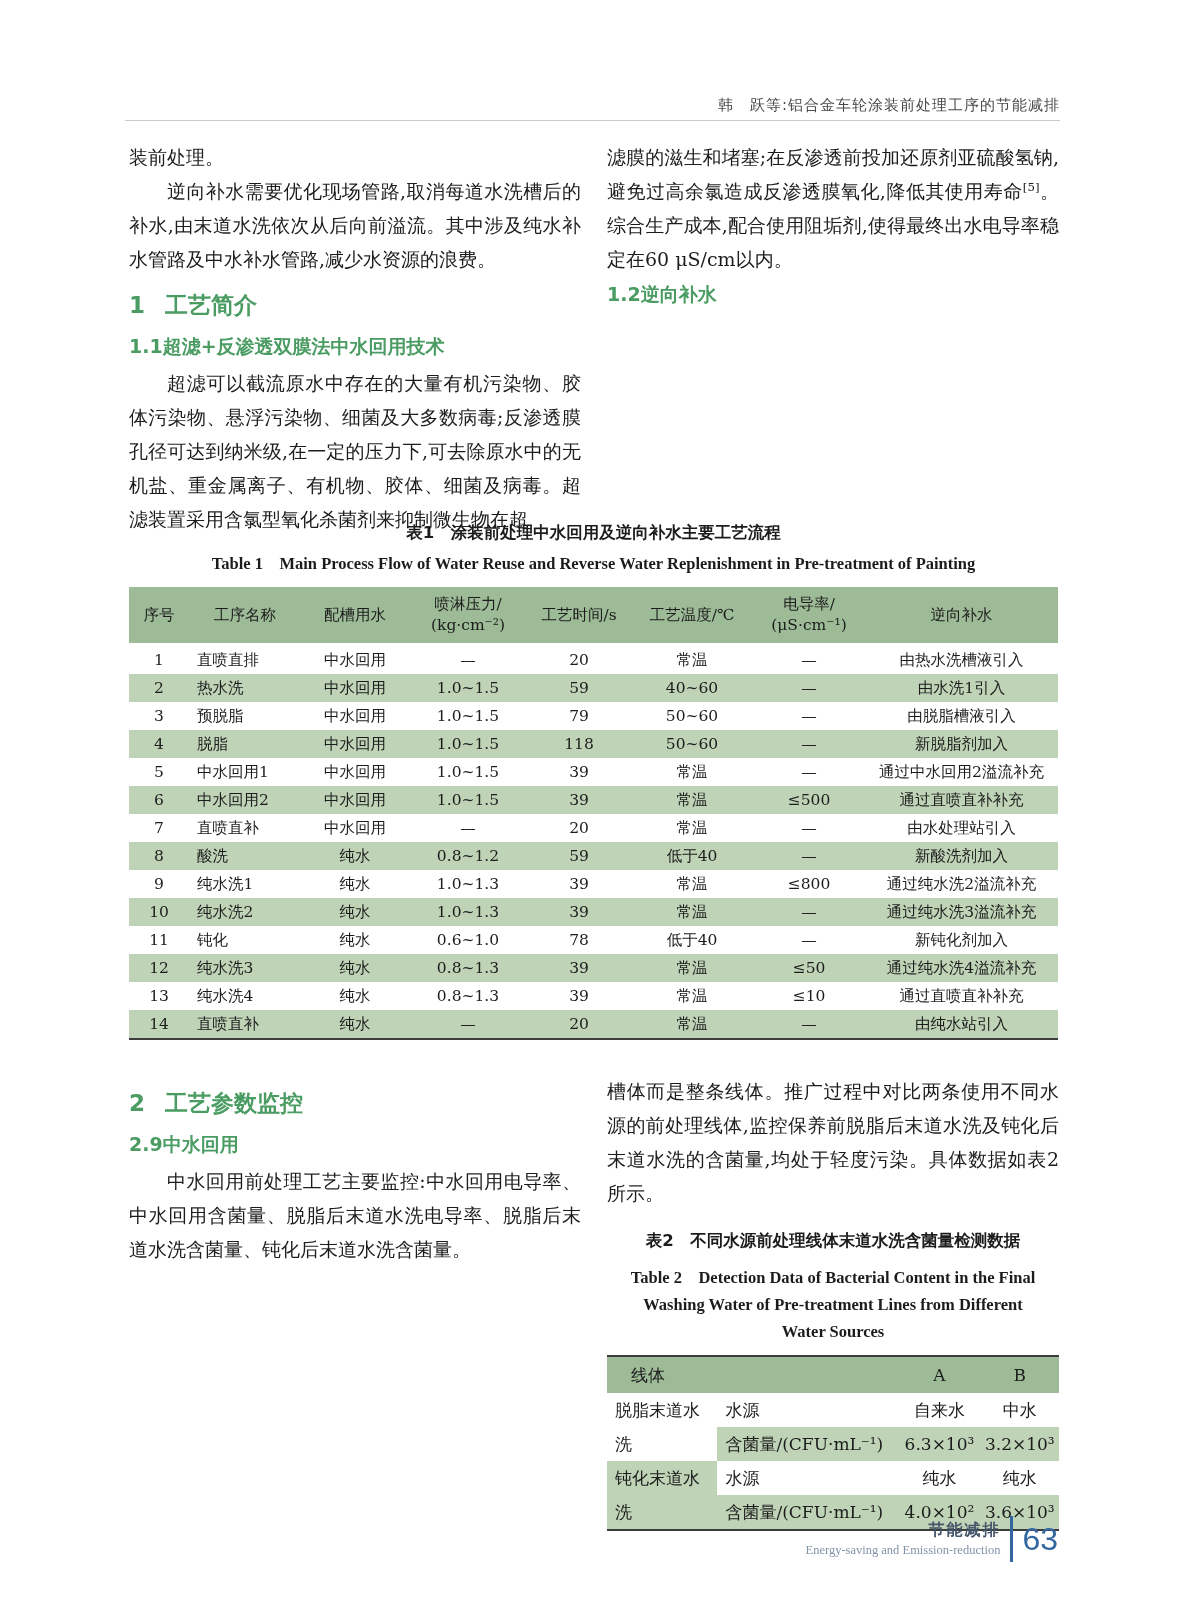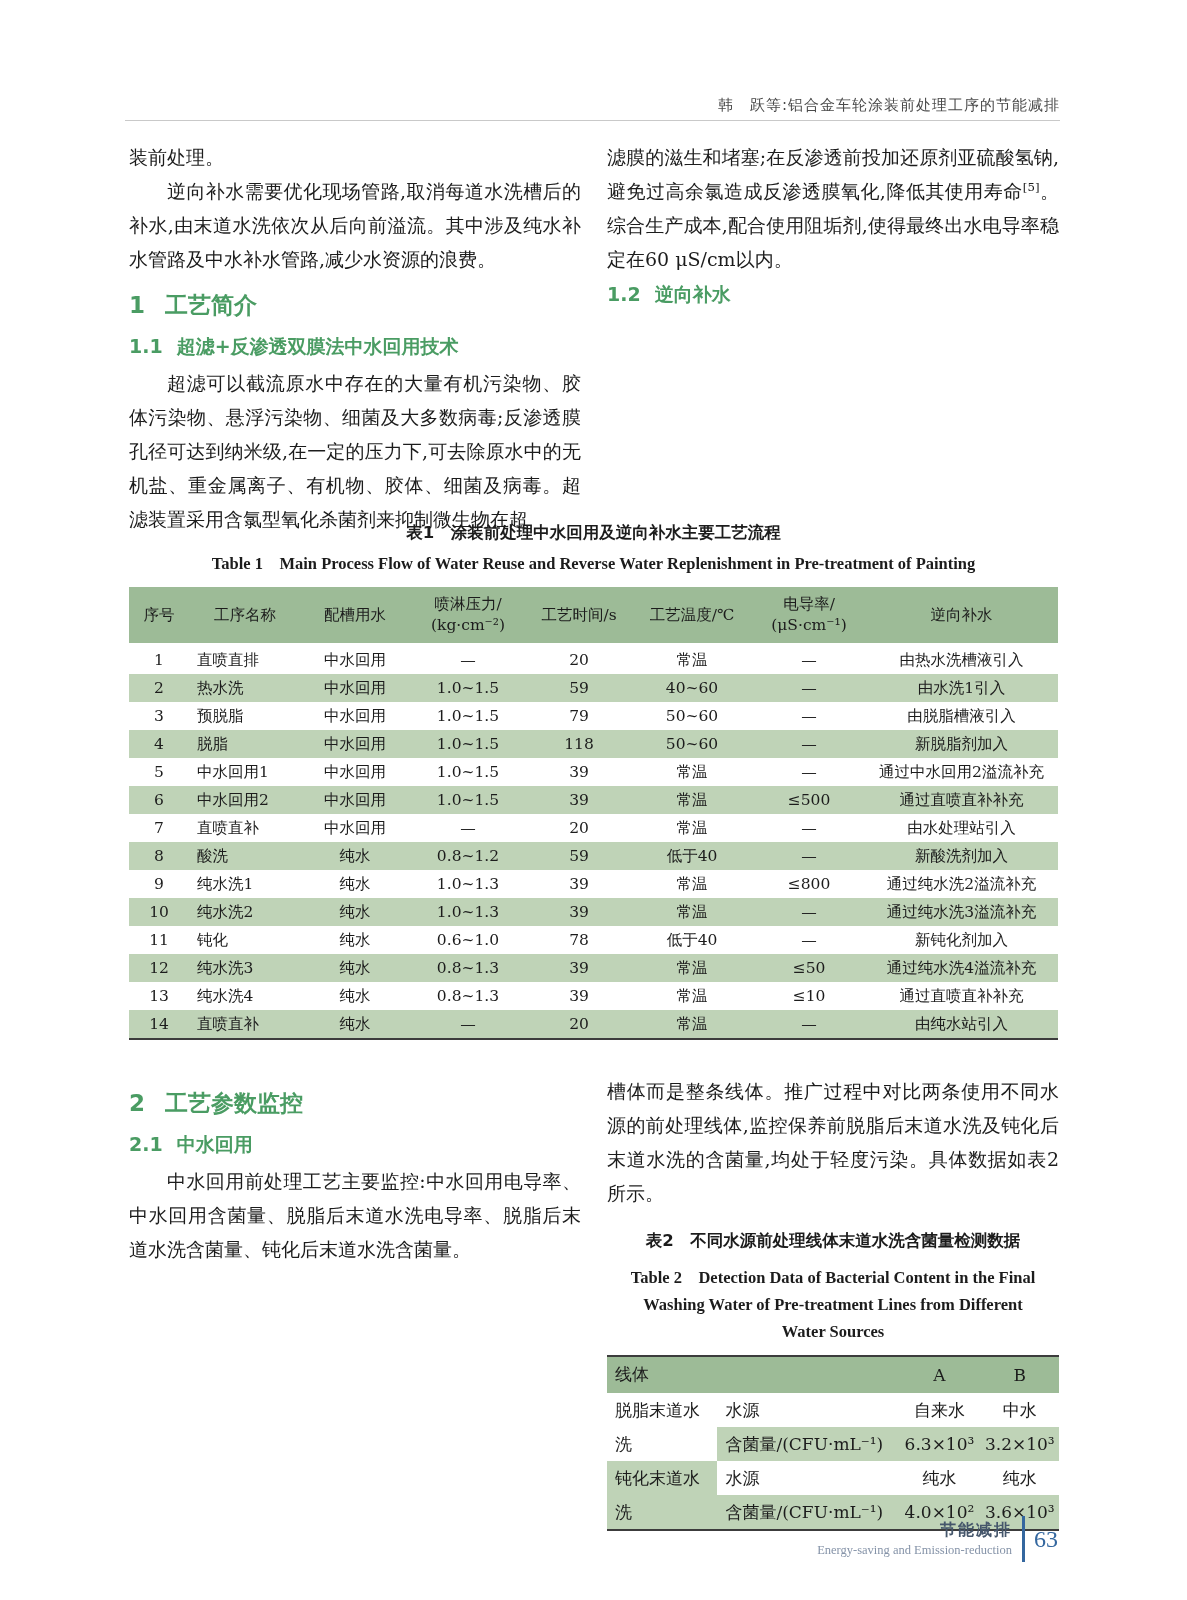--- a/index.html
+++ b/index.html
@@ -18,21 +18,21 @@
   .col-right-top{left:607px;top:124px;}
   .col-left-bottom{left:129px;top:1058px;}
   .col-right-bottom{left:607px;top:1058px;}
   .col p{margin:0;text-indent:2em;}
   .col p.noindent{text-indent:0;}
   sup{font-size:0.62em;line-height:0;}
 
   .h-sec{font-family:"DejaVu Sans",sans-serif;color:var(--heading-green,#4a9c63);
     font-size:23px;font-weight:700;margin:12px 0 10px;display:flex;gap:20px;text-align:left;}
   .h-sub{font-family:"DejaVu Sans",sans-serif;color:var(--heading-green,#4a9c63);
-    font-size:19px;font-weight:700;margin:4px 0 6px;display:flex;gap:14px;text-align:left;line-height:28px;}
+    font-size:19px;font-weight:700;margin:4px 0 6px;display:flex;text-align:left;line-height:28px;}
 
   
   .t1-wrap{position:absolute;left:129px;top:506px;width:929px;}
   .tt-zh{text-align:center;font-family:"DejaVu Sans",sans-serif;font-weight:700;
     font-size:16.5px;margin:0 0 7px;}
   .tt-en{text-align:center;font-family:"Liberation Serif",serif;font-weight:700;
     font-size:16.5px;margin:0 0 10px;line-height:26px;}
   table{border-collapse:collapse;width:100%;}
   .t1 {font-size:15.5px;border-bottom:2px solid var(--border-dark,#3c3c3c);}
   .t1 thead th{background:var(--table-header-green,#9dbb97);font-weight:400;
@@ -44,35 +44,35 @@
 
   
   .t2-title-zh{text-align:center;font-family:"DejaVu Sans",sans-serif;font-weight:700;
     font-size:16.5px;margin:14px 0 6px;text-indent:0;}
   .t2-title-en{text-align:center;font-family:"Liberation Serif",serif;font-weight:700;
     font-size:16.5px;line-height:27px;margin:0 0 10px;text-indent:0;}
   .t2{font-size:17px;border-top:2px solid var(--border-dark,#3c3c3c);
       border-bottom:2px solid var(--border-dark,#3c3c3c);}
   .t2 thead th{background:var(--table-header-green,#9dbb97);font-weight:400;height:34px;
     text-align:center;}
-  .t2 thead th.lab{text-align:left;padding-left:8px;font-family:Liberation Serif, serif;}
+  .t2 thead th.lab{text-align:left;padding-left:24px;}
   .t2 td{height:33px;text-align:center;padding:0 2px;}
   .t2 td.lab{text-align:left;padding-left:8px;}
   .t2 td.param{text-align:left;padding-left:8px;}
   .t2 td.green{background:var(--table-row-green,#bfd3b7);}
 
   
   .footer{position:absolute;top:1500px;right:129px;display:flex;align-items:center;}
   .f-text{text-align:right;margin-right:10px;}
   .f-zh{font-family:"DejaVu Sans",sans-serif;font-weight:700;font-size:16px;
     color:var(--footer-text,#45566b);letter-spacing:2px;}
   .f-en{font-family:"Liberation Serif",serif;font-size:12.5px;color:var(--footer-en,#8593a8);
     margin-top:2px;}
   .f-bar{width:3px;height:46px;background:var(--footer-blue,#34679f);margin-right:9px;}
-  .f-num{font-family:Liberation Serif, serif;font-size:24px;color:var(--footer-blue,#34679f);}
+  .f-num{font-family:Liberation Sans, sans-serif;font-size:32px;color:var(--footer-blue,#34679f);}
 </style>
 </head>
 <body>
 
 <div class="page">
 
   <div class="running-head">韩　跃等:铝合金车轮涂装前处理工序的节能减排</div>
   <div class="head-rule"></div>
 
   <div class="col col-left-top">
@@ -267,21 +267,21 @@
         </tbody>
     </table>
   </div>
 
   <div class="col col-left-bottom">
     <div class="h-sec">
       <span>2</span>
       <span>工艺参数监控</span>
     </div>
     <div class="h-sub">
-      <span>2.1</span>
+      <span>2.9</span>
       <span>中水回用</span>
     </div>
     <p>中水回用前处理工艺主要监控:中水回用电导率、中水回用含菌量、脱脂后末道水洗电导率、脱脂后末道水洗含菌量、钝化后末道水洗含菌量。</p>
   </div>
 
   <div class="col col-right-bottom">
     <p class="noindent">槽体而是整条线体。推广过程中对比两条使用不同水源的前处理线体,监控保养前脱脂后末道水洗及钝化后末道水洗的含菌量,均处于轻度污染。具体数据如表2所示。</p>
     <div class="t2-title-zh">表2　不同水源前处理线体末道水洗含菌量检测数据</div>
     <div class="t2-title-en">
       <div>Table 2　Detection Data of Bacterial Content in the Final</div>

